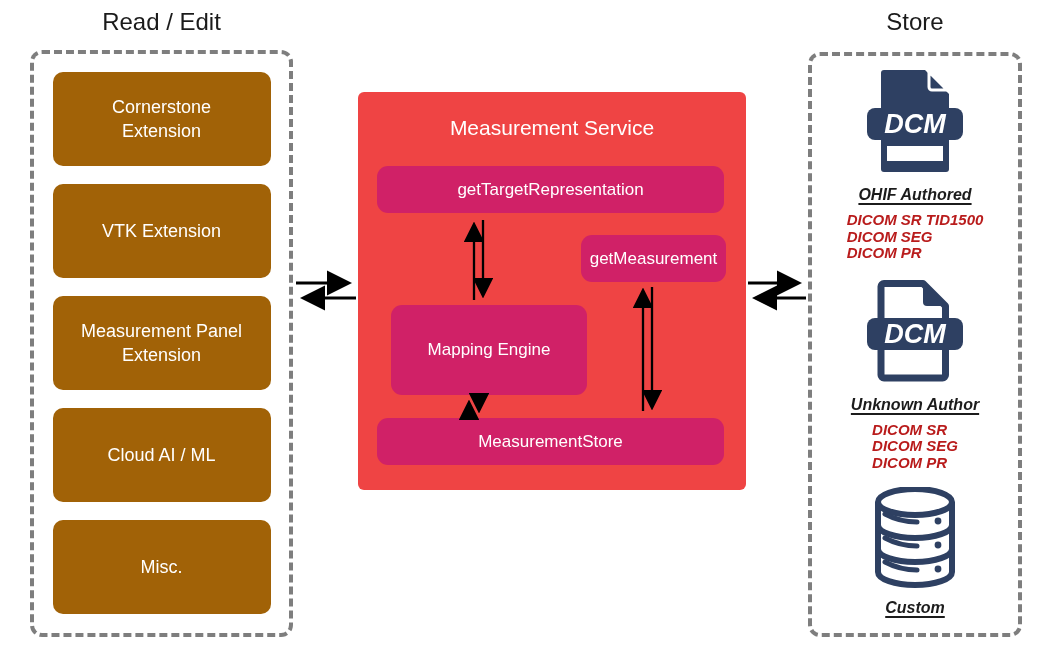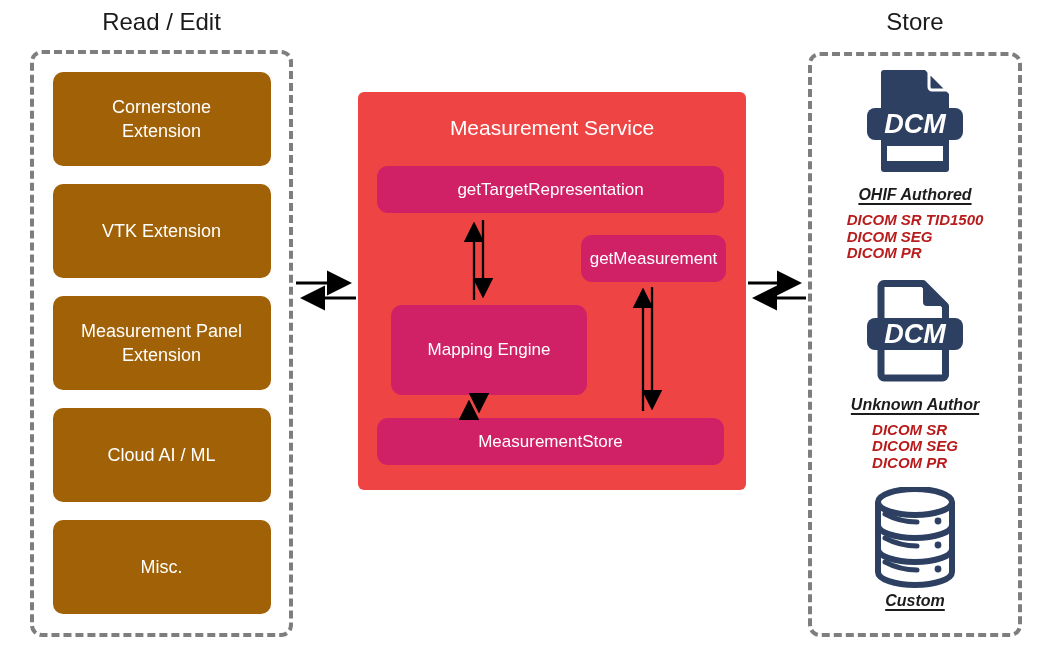--- a/index.html
+++ b/index.html
@@ -34,21 +34,21 @@
   .arrows{position:absolute;left:0;top:0;width:1047px;height:665px;pointer-events:none;}
 
   
   .store-group{display:flex;flex-direction:column;align-items:center;flex:0 0 auto;}
   .store-icon{flex:0 0 auto;}
   .store-heading{font-size:16px;font-weight:bold;color:#1c1c1c;text-decoration:underline;text-underline-offset:3px;
                  text-decoration-thickness:2px;line-height:20px;}
   .store-list{font-size:15px;font-weight:bold;color:#b91c1c;line-height:16.5px;text-align:left;align-self:center;}
   .m-icon1{margin-top:14px;} .m-head1{margin-top:13px;} .m-list1{margin-top:7px;}
   .m-icon2{margin-top:18px;} .m-head2{margin-top:13px;} .m-list2{margin-top:7px;}
-  .m-icon3{margin-top:16px;} .m-head3{margin-top:2px;}
+  .m-icon3{margin-top:16px;} .m-head3{margin-top:9px;}
 </style>
 </head>
 <body>
 
 <div class="canvas">
 
   <div class="panel-title title-read">Read / Edit</div>
   <div class="panel-title title-store">Store</div>
 
   <div class="dashed-panel left-panel">

